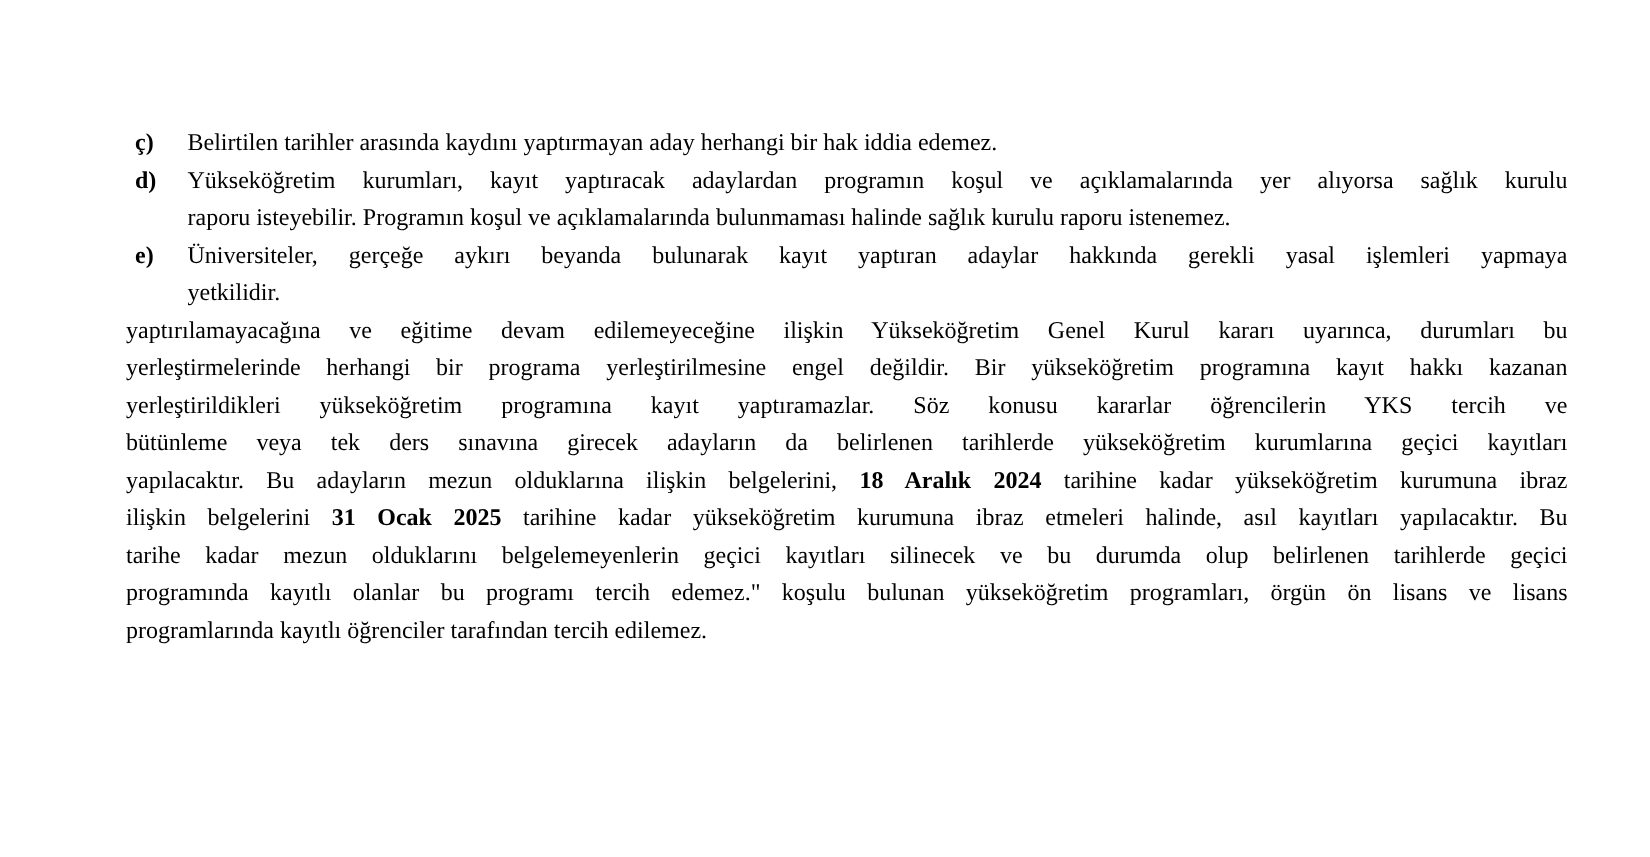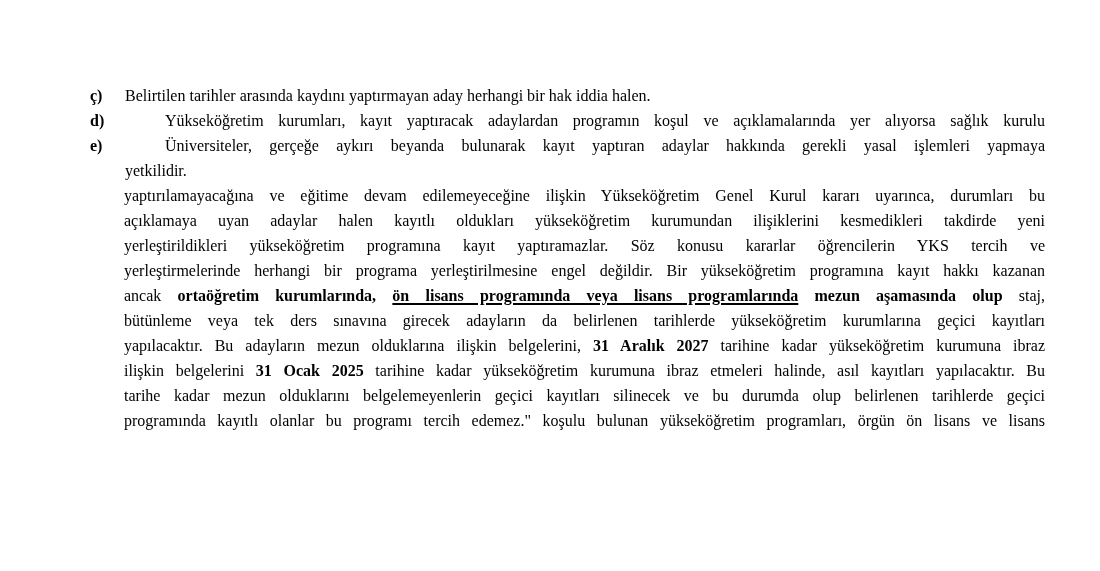--- a/index.html
+++ b/index.html
@@ -29,51 +29,50 @@
     top: 0;
     font-weight: bold;
   }
   .line {
     height: 25px;
     overflow: hidden;
   }
   .line.just {
     text-align: justify;
     text-align-last: justify;
-    margin-left: 40px;
   }
   b { font-weight: bold; }
   .u {
     text-decoration: underline;
     text-decoration-thickness: 1.6px;
     text-underline-offset: 2px;
   }
 </style>
 </head>
 <body>
 
 <div class="page">
     <div class="block list-item">
       <span class="label">ç)</span>
-      <div class="line"><span>Belirtilen tarihler arasında kaydını yaptırmayan aday herhangi bir hak iddia halen.</span></div>
+      <div class="line"><span>Belirtilen tarihler arasında kaydını yaptırmayan aday herhangi bir hak iddia edemez.</span></div>
     </div>
     <div class="block list-item">
       <span class="label">d)</span>
       <div class="line just"><span>Yükseköğretim kurumları, kayıt yaptıracak adaylardan programın koşul ve açıklamalarında yer alıyorsa sağlık kurulu</span></div>
+      <div class="line"><span>raporu isteyebilir. Programın koşul ve açıklamalarında bulunmaması halinde sağlık kurulu raporu istenemez.</span></div>
     </div>
     <div class="block list-item">
       <span class="label">e)</span>
       <div class="line just"><span>Üniversiteler, gerçeğe aykırı beyanda bulunarak kayıt yaptıran adaylar hakkında gerekli yasal işlemleri yapmaya</span></div>
       <div class="line"><span>yetkilidir.</span></div>
     </div>
     <div class="block">
       <div class="line just"><span>yaptırılamayacağına ve eğitime devam edilemeyeceğine ilişkin Yükseköğretim Genel Kurul kararı uyarınca, durumları bu</span></div>
-      <div class="line just"><span>açıklamaya uyan adaylar halen kayıtlı oldukları yükseköğretim kurumundan ilişiklerini kesmedikleri takdirde yeni</span></div>
+      <div class="line just"><span>yerleştirmelerinde herhangi bir programa yerleştirilmesine engel değildir. Bir yükseköğretim programına kayıt hakkı kazanan</span></div>
       <div class="line just"><span>yerleştirildikleri yükseköğretim programına kayıt yaptıramazlar. Söz konusu kararlar öğrencilerin YKS tercih ve</span></div>
-      <div class="line just"><span>yerleştirmelerinde herhangi bir programa yerleştirilmesine engel değildir. Bir yükseköğretim programına kayıt hakkı kazanan</span></div>
-      <div class="line just"><span>ancak </span><b>ortaöğretim kurumlarında,</b><span> </span><b class="u">ön lisans programında veya lisans programlarında</b><span> </span><b>mezun aşamasında olup</b><span> staj,</span></div>
       <div class="line just"><span>bütünleme veya tek ders sınavına girecek adayların da belirlenen tarihlerde yükseköğretim kurumlarına geçici kayıtları</span></div>
-      <div class="line just"><span>yapılacaktır. Bu adayların mezun olduklarına ilişkin belgelerini, </span><b>31 Aralık 2027</b><span> tarihine kadar yükseköğretim kurumuna ibraz</span></div>
+      <div class="line just"><span>yapılacaktır. Bu adayların mezun olduklarına ilişkin belgelerini, </span><b>18 Aralık 2024</b><span> tarihine kadar yükseköğretim kurumuna ibraz</span></div>
       <div class="line just"><span>ilişkin belgelerini </span><b>31 Ocak 2025</b><span> tarihine kadar yükseköğretim kurumuna ibraz etmeleri halinde, asıl kayıtları yapılacaktır. Bu</span></div>
       <div class="line just"><span>tarihe kadar mezun olduklarını belgelemeyenlerin geçici kayıtları silinecek ve bu durumda olup belirlenen tarihlerde geçici</span></div>
       <div class="line just"><span>programında kayıtlı olanlar bu programı tercih edemez." koşulu bulunan yükseköğretim programları, örgün ön lisans ve lisans</span></div>
+      <div class="line"><span>programlarında kayıtlı öğrenciler tarafından tercih edilemez.</span></div>
     </div>
   </div>
 
 </body></html>

